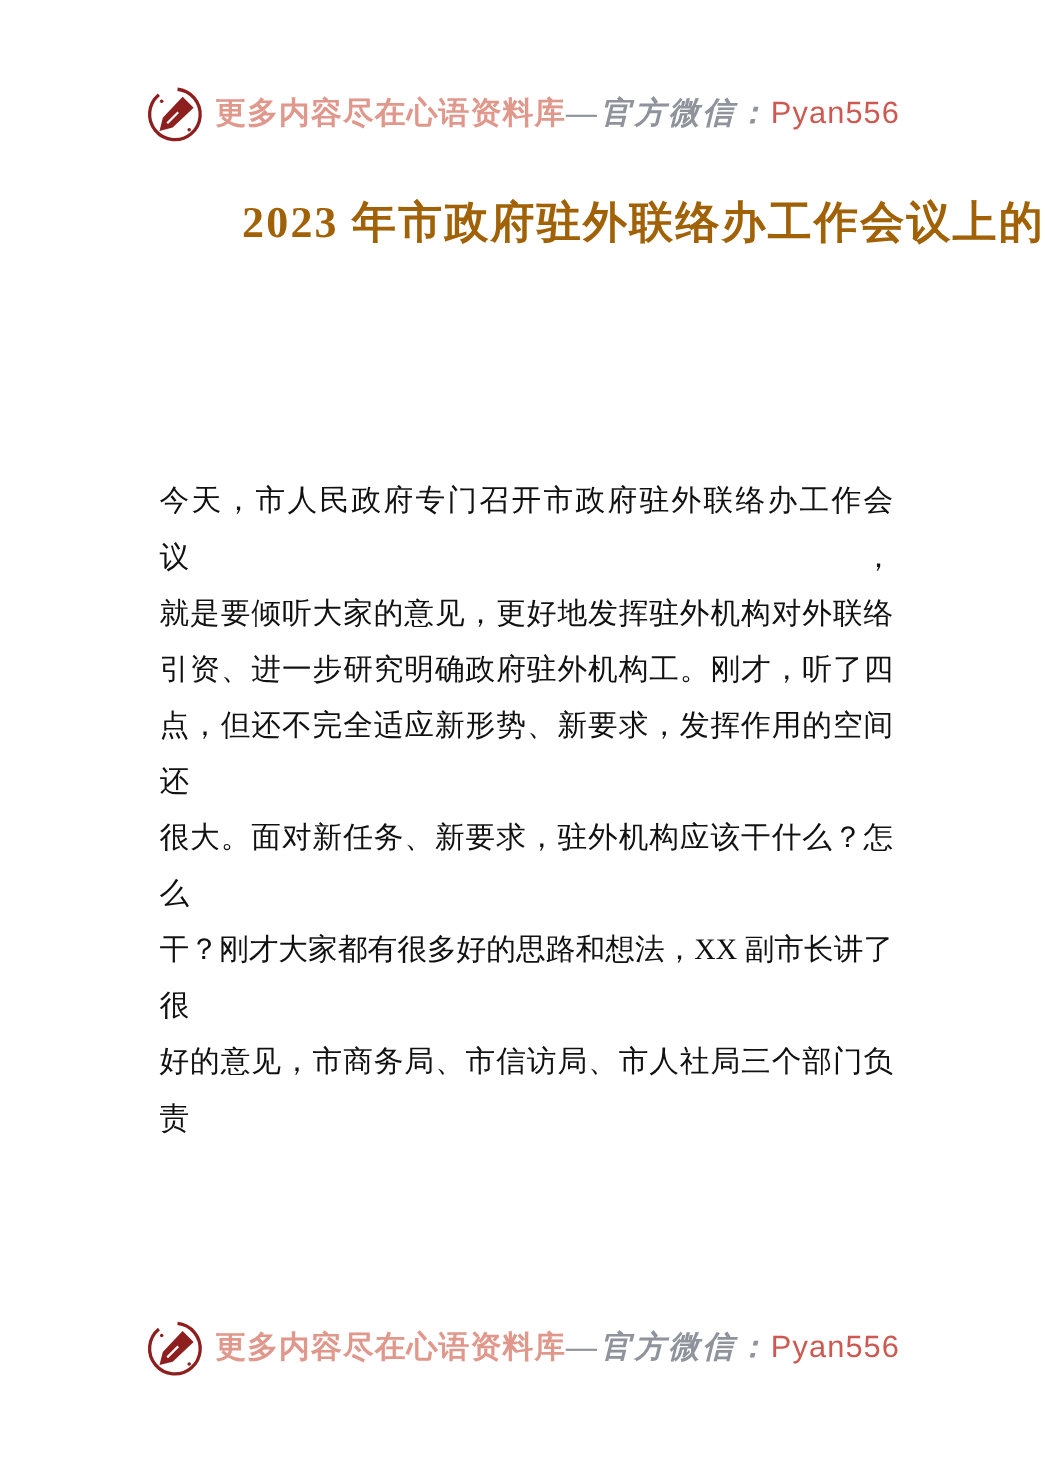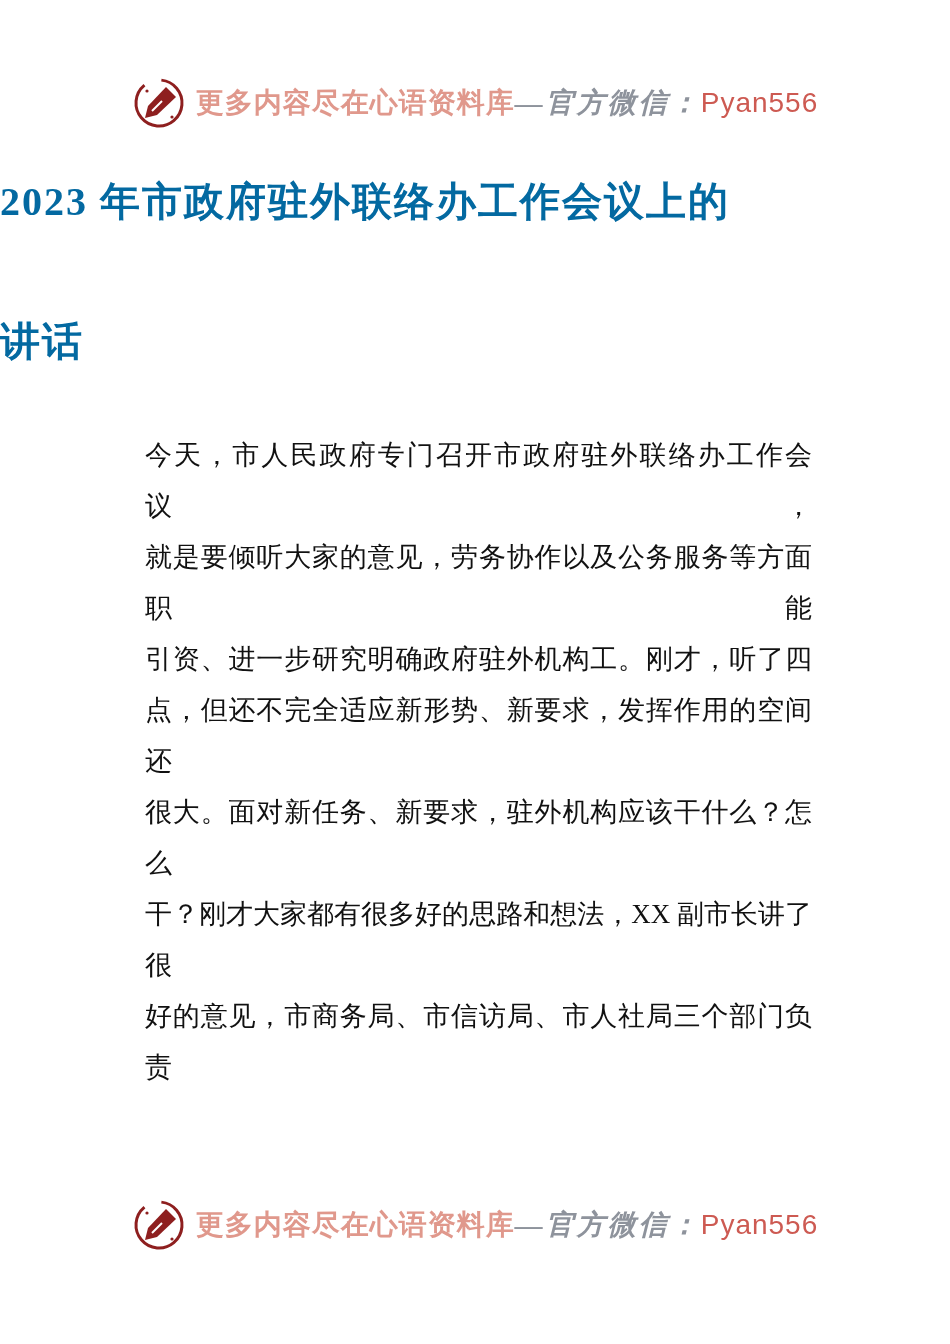--- a/index.html
+++ b/index.html
@@ -39,24 +39,24 @@
   .wm-main  { color: #e0988c; font-weight: bold; }
   .wm-label { color: #8e939c; font-style: italic; font-weight: bold; letter-spacing: 3px; }
   .wm-account { color: #cd5a52; font-family: "Liberation Sans", sans-serif; }
 
   
   .doc-title {
     position: absolute;
     top: 132px;
     left: 0;
     right: 0;
-    text-align: left;
+    text-align: right;
     font-size: 40px;
     font-weight: bold;
-    color: #0369a1;
+    color: #a16207;
     line-height: 140px;
     letter-spacing: 2px;
   }
 
   
   .doc-body {
     position: absolute;
     top: 430px;
     left: 145px;
     width: 667px;
@@ -87,26 +87,25 @@
         <circle cx="40" cy="41" r="1.6" fill="#8e1f1f"></circle>
       </svg>
     </span>
     <span class="wm-text">
       <span class="wm-main">更多内容尽在心语资料库</span><span class="wm-label">—官方微信：</span><span class="wm-account">Pyan556</span>
     </span>
   </div>
 
   <h1 class="doc-title">
     <div>2023 年市政府驻外联络办工作会议上的</div>
-    <div>讲话</div>
   </h1>
 
   <div class="doc-body">
       <div class="body-line full">今天，市人民政府专门召开市政府驻外联络办工作会议，</div>
-      <div class="body-line full">就是要倾听大家的意见，劳务协作以及公务服务等方面职能</div>
+      <div class="body-line full">就是要倾听大家的意见，更好地发挥驻外机构对外联络</div>
       <div class="body-line full">引资、进一步研究明确政府驻外机构工。刚才，听了四</div>
       <div class="body-line full">点，但还不完全适应新形势、新要求，发挥作用的空间还</div>
       <div class="body-line full">很大。面对新任务、新要求，驻外机构应该干什么？怎么</div>
       <div class="body-line full">干？刚才大家都有很多好的思路和想法，XX 副市长讲了很</div>
       <div class="body-line full">好的意见，市商务局、市信访局、市人社局三个部门负责</div>
     </div>
 
   <div class="watermark watermark-bottom">
     <span class="wm-logo">
       <svg viewBox="0 0 54 54" width="54" height="54">

